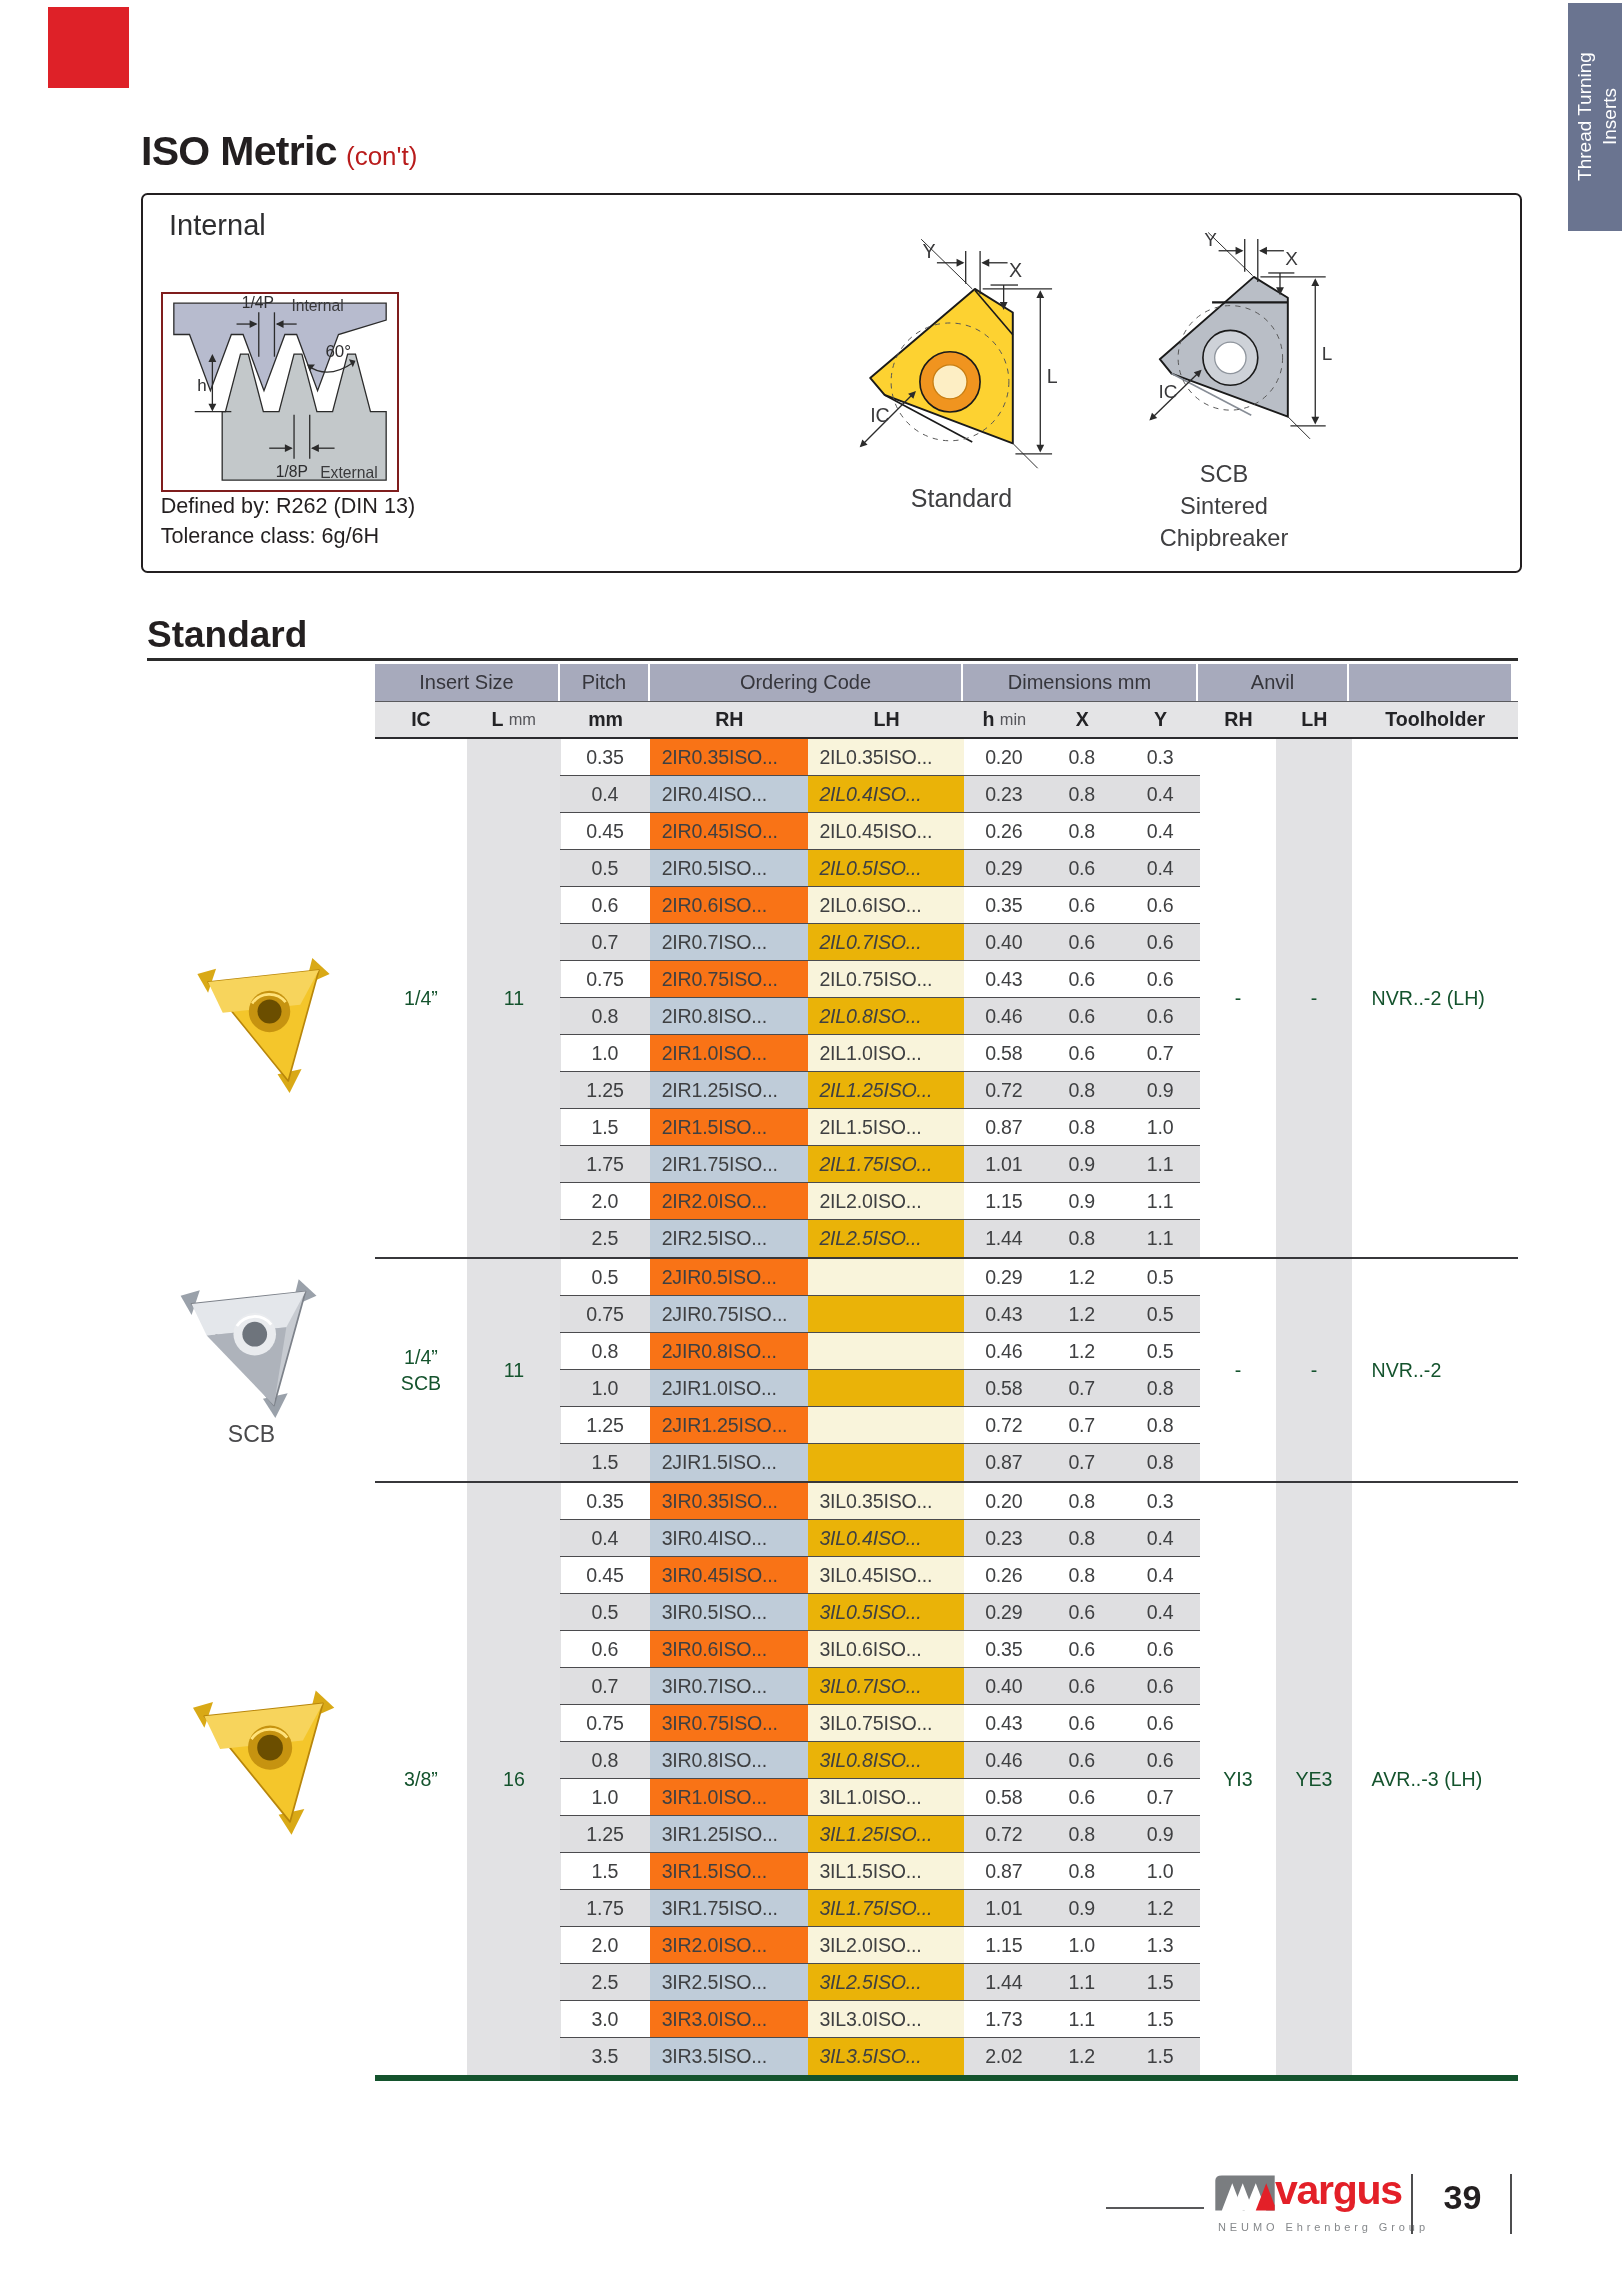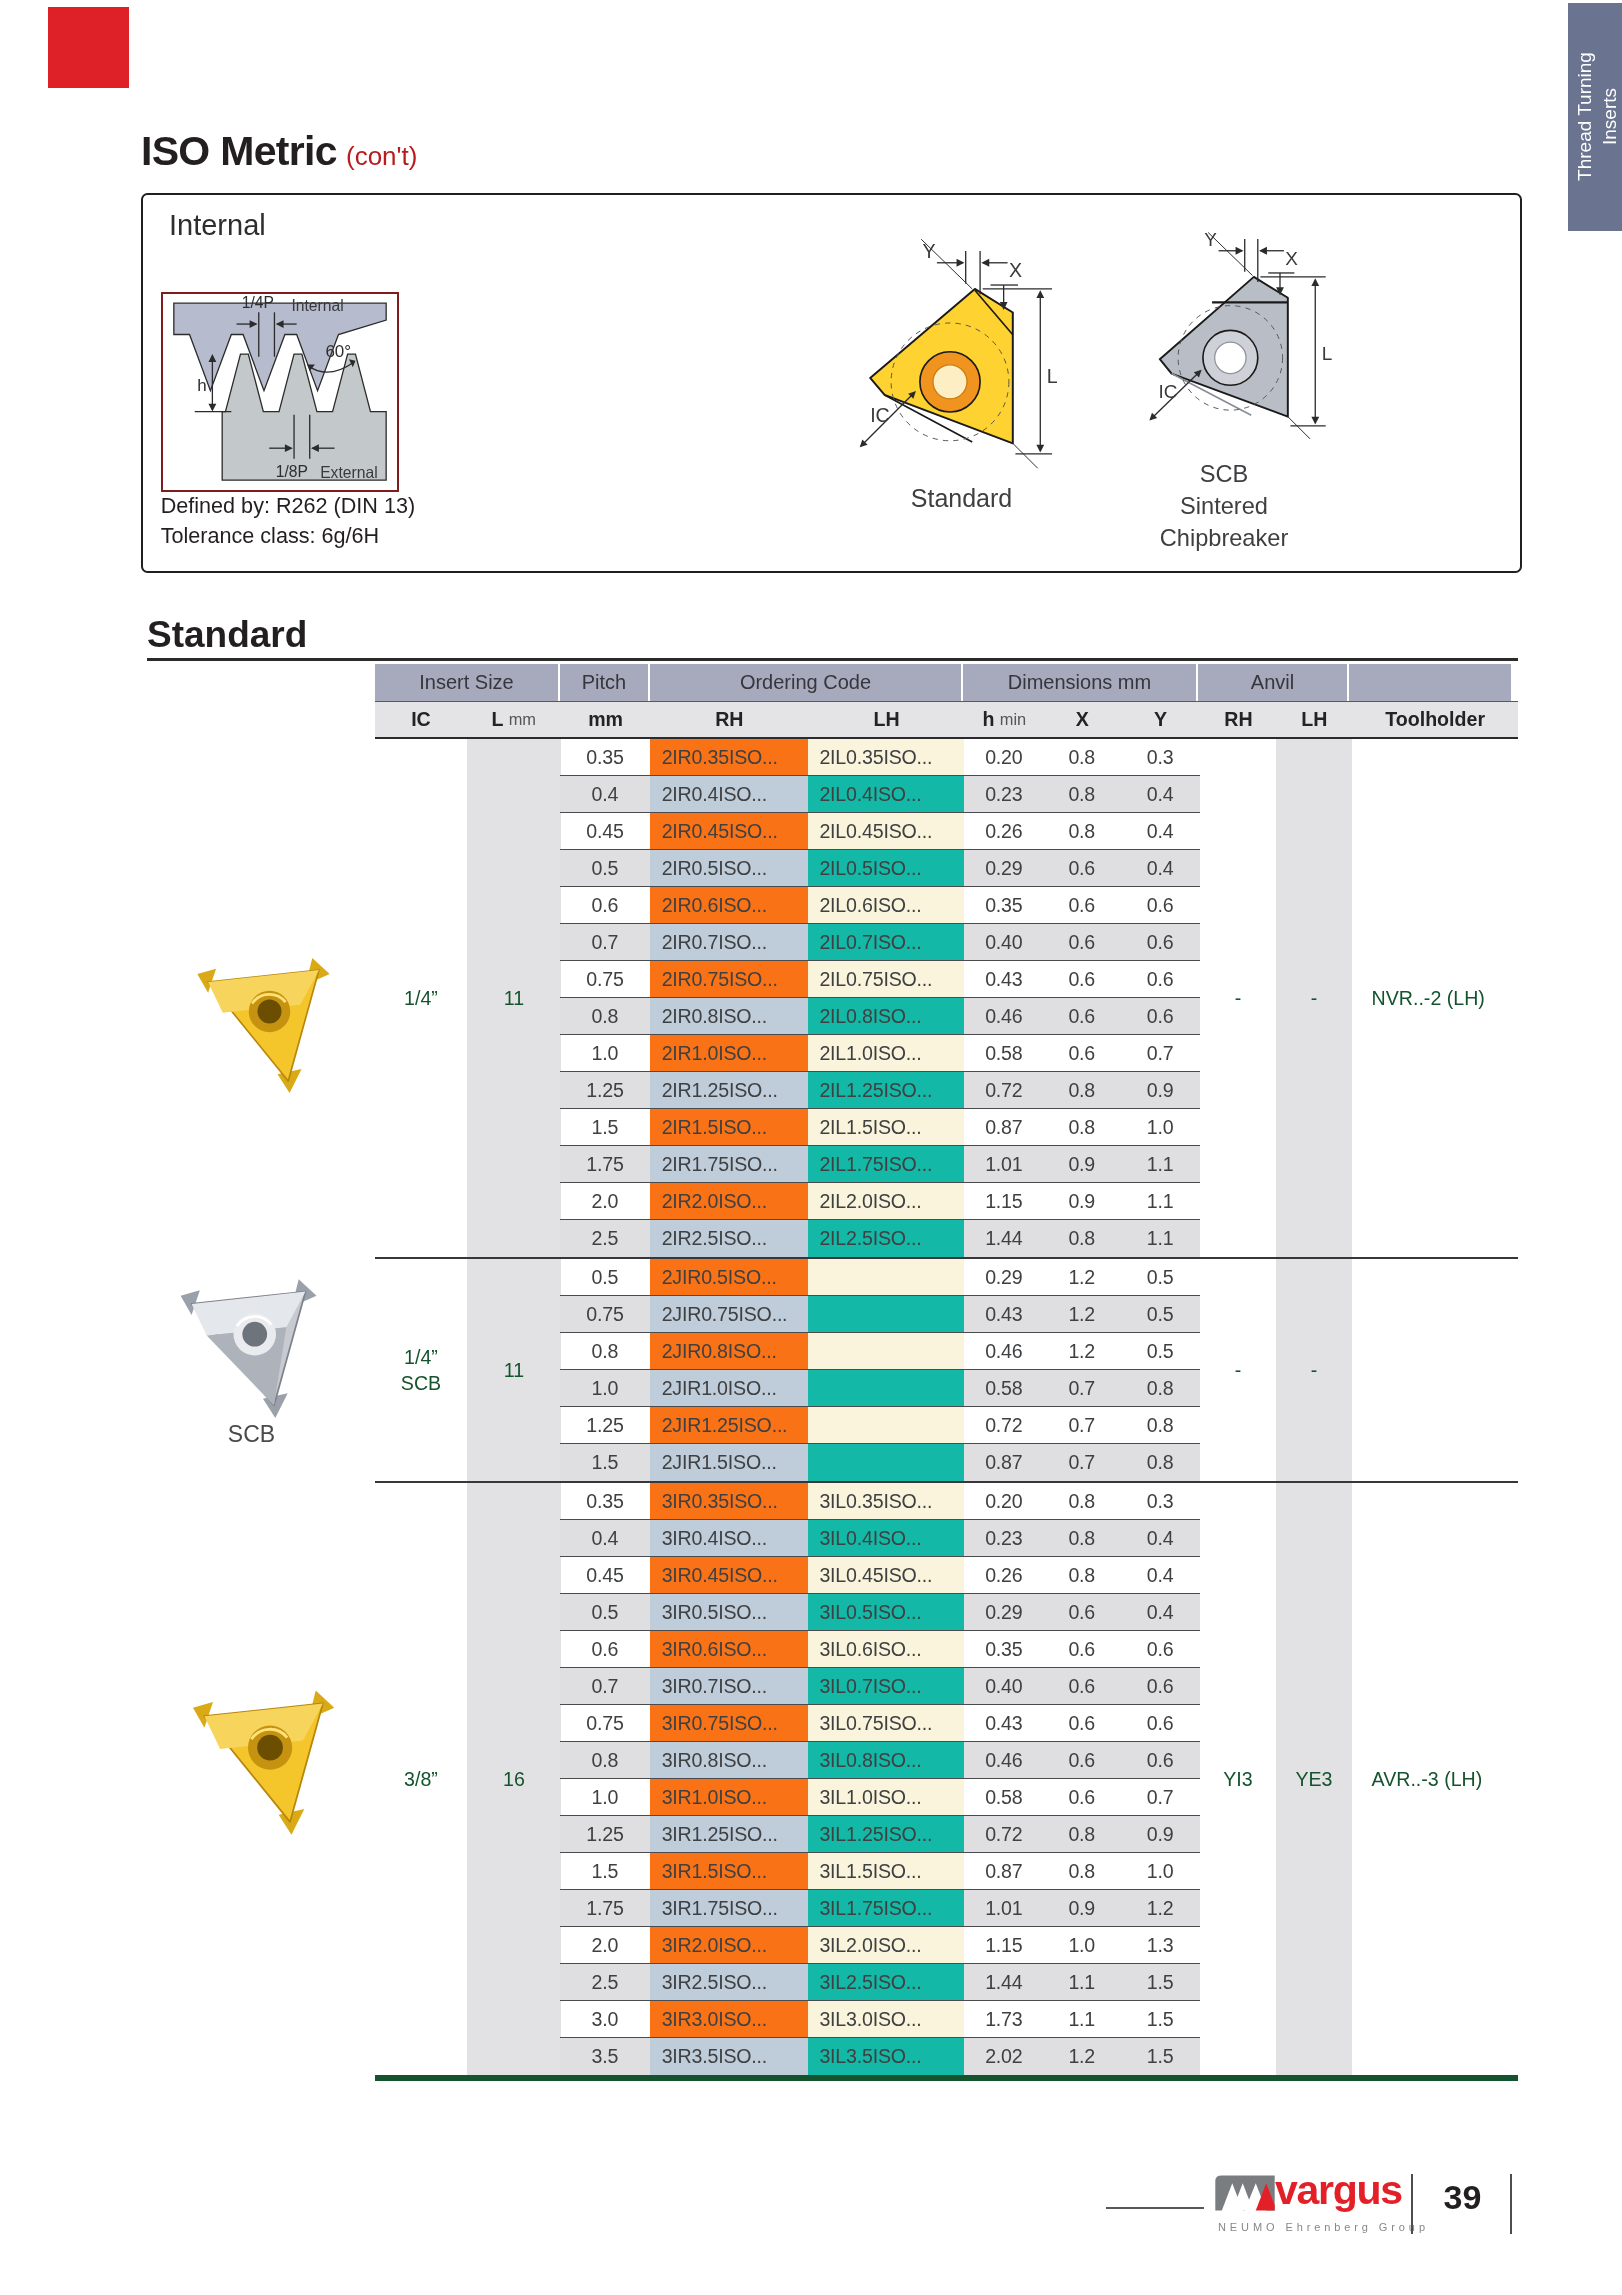--- a/index.html
+++ b/index.html
@@ -56,21 +56,21 @@
   .row:last-child{border-bottom:none;}
   .cell{display:flex;align-items:center;font-size:19.6px;color:#3f4042;letter-spacing:-0.2px;}
   .c-pitch{width:90px;justify-content:center;}
   .c-rh{width:158px;padding-left:11.8px;box-sizing:border-box;background:#f97316;}
   .c-lh{width:157px;padding-left:11.8px;box-sizing:border-box;background:#f9f4db;}
   .c-h{width:79px;justify-content:center;}
   .c-x{width:77px;justify-content:center;}
   .c-y{width:80px;justify-content:center;}
   .row.even .c-pitch,.row.even .c-h,.row.even .c-x,.row.even .c-y{background:#dfdfe1;}
   .row.even .c-rh{background:#bfccd9;}
-  .row.even .c-lh{background:#14b8a6;}
+  .row.even .c-lh{background:#eab308;font-style:italic;}
 
   .gc{position:absolute;top:0;bottom:0;z-index:2;display:flex;flex-direction:column;
       align-items:center;justify-content:center;font-size:19.6px;color:#14532d;line-height:26px;}
   .gc-ic{left:0;width:92px;}
   .gc-l{left:92px;width:94px;}
   .gc-arh{left:825px;width:76px;}
   .gc-alh{left:901px;width:76px;}
   .gc-tool{left:977px;width:166px;align-items:flex-start;padding-left:19.6px;box-sizing:border-box;}
 
   
@@ -477,20 +477,21 @@
               <div class="cell c-y">0.8</div>
             </div>
           </div>
         <div class="gc gc-ic">
             <span>1/4”</span>
             <span>SCB</span>
           </div>
         <div class="gc gc-l">11</div>
         <div class="gc gc-arh">-</div>
         <div class="gc gc-alh">-</div>
+        <div class="gc gc-tool">NVR..-2</div>
       </div>
       <div class="group">
         <div class="band band-l"></div>
         <div class="band band-alh"></div>
         <div class="rows">
             <div class="row odd">
               <div class="cell c-pitch">0.35</div>
               <div class="cell c-rh">3IR0.35ISO...</div>
               <div class="cell c-lh">3IL0.35ISO...</div>
               <div class="cell c-h">0.20</div>

